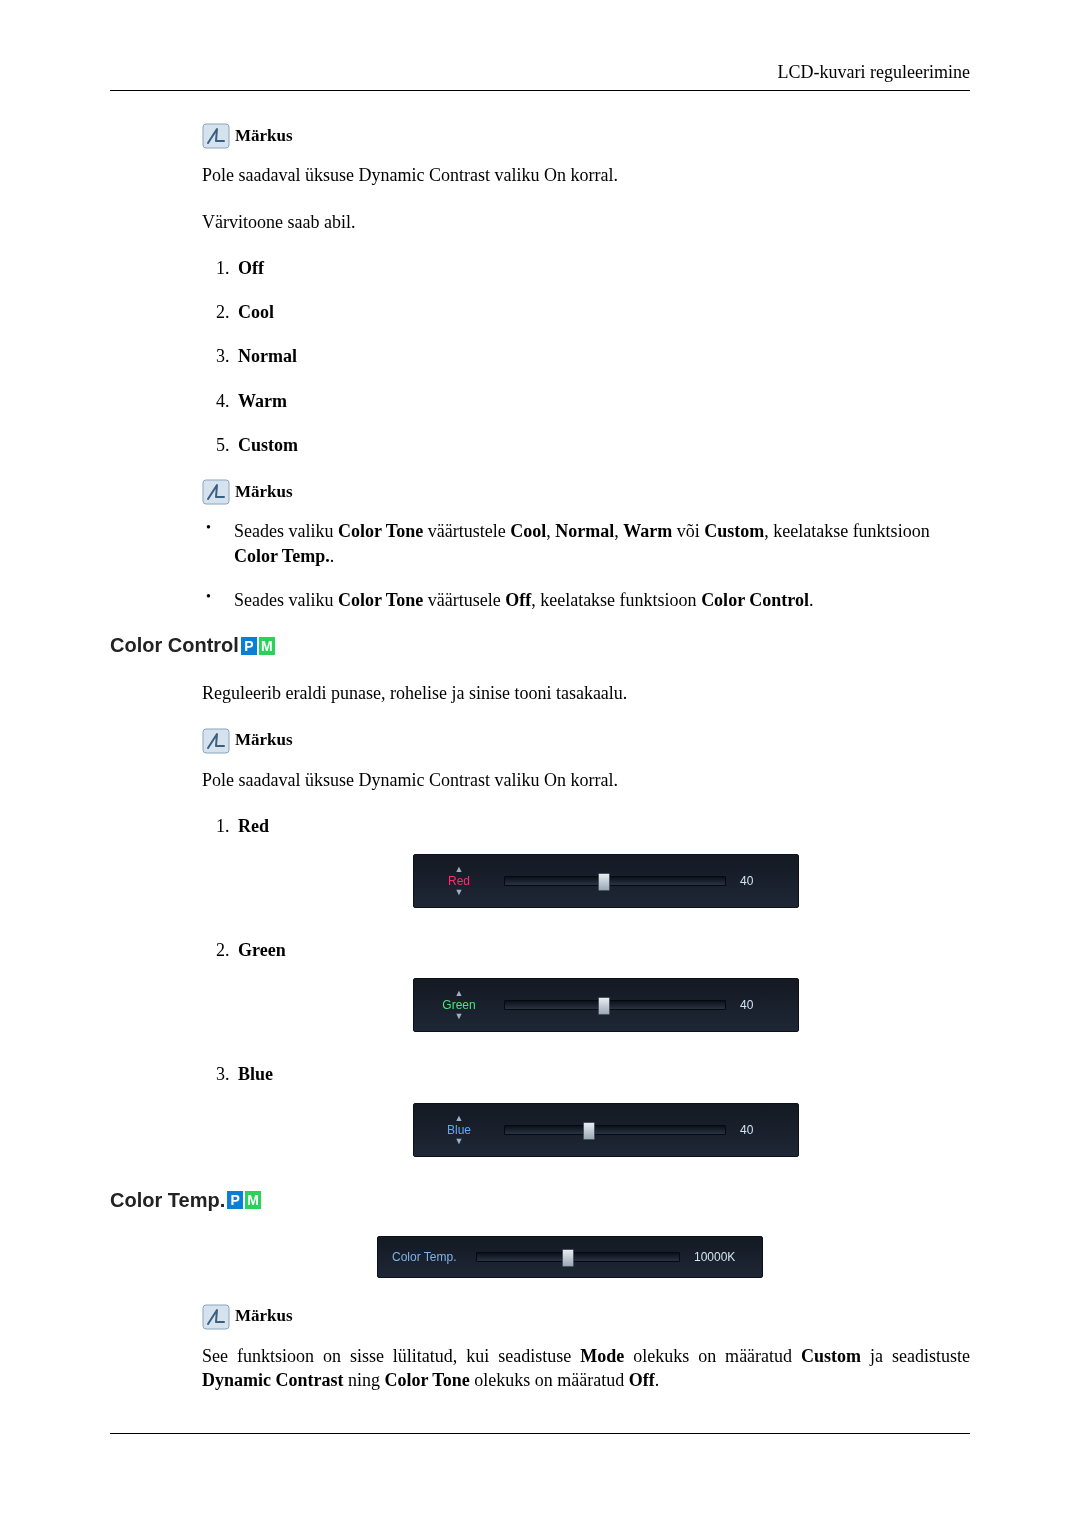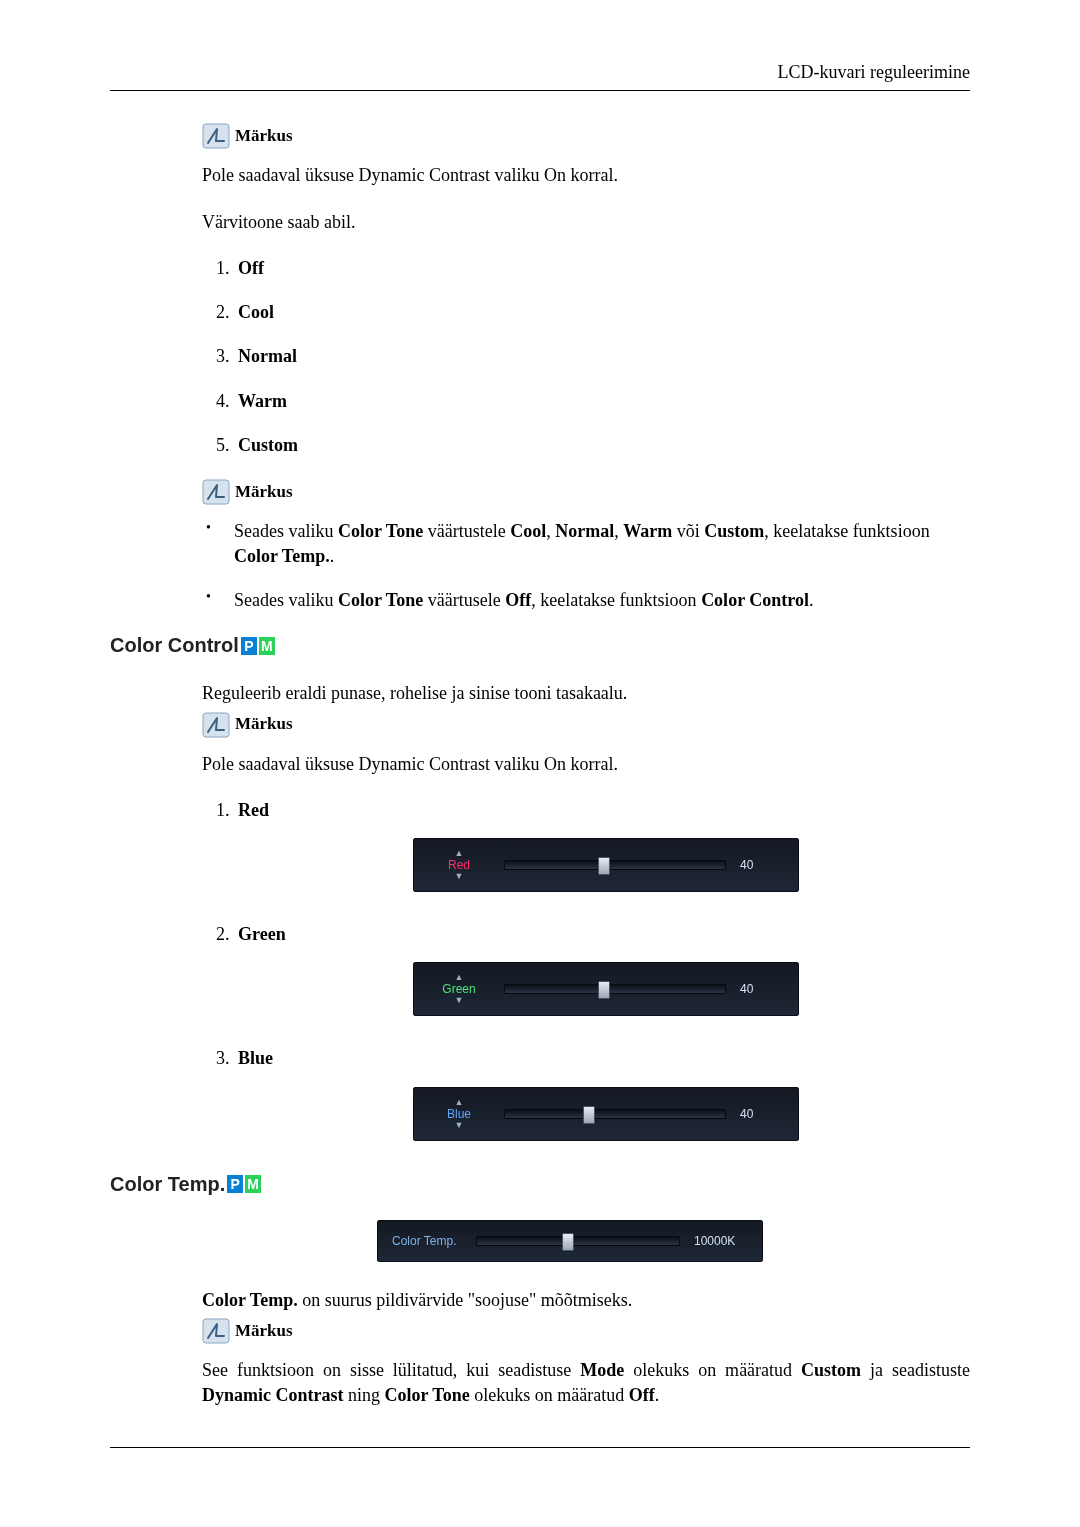--- a/index.html
+++ b/index.html
@@ -224,21 +224,21 @@
   </ul>
 </div>
 
 <div class="section-heading">
   <span>Color Control</span>
   <span class="tag tag-p">P</span>
   <span class="tag tag-m">M</span>
 </div>
 
 <div class="content-indent">
-  <p class="plain-p" style="margin-bottom:6px;">
+  <p class="plain-p" style="margin-bottom:22px;">
     <span>Reguleerib eraldi punase, rohelise ja sinise tooni tasakaalu.</span>
   </p>
   <div class="note-line">
     <svg class="note-icon" viewBox="0 0 28 26">
       <rect x="1" y="1" width="26" height="24" rx="3" fill="#d6e3ef" stroke="#8aa6c0"></rect>
       <path d="M6 20 L15 6 L14 18 L22 18" stroke="#3a5f80" stroke-width="2" fill="none" stroke-linecap="round" stroke-linejoin="round"></path>
     </svg>
     <span class="label">Märkus</span>
   </div>
   <p class="plain-p">
@@ -317,23 +317,20 @@
       </div>
       <div class="slider-track">
         <div class="slider-groove">
             <div class="slider-thumb" style="left:45%"></div>
           </div>
       </div>
       <div class="slider-value" style="width:54px;">10000K</div>
     </div>
   </div>
 
-  <p class="plain-p" style="margin-bottom:6px;">
-    <span class="b">Color Temp.</span><span> on suurus pildivärvide "soojuse" mõõtmiseks.</span>
-  </p>
   <div class="note-line">
     <svg class="note-icon" viewBox="0 0 28 26">
       <rect x="1" y="1" width="26" height="24" rx="3" fill="#d6e3ef" stroke="#8aa6c0"></rect>
       <path d="M6 20 L15 6 L14 18 L22 18" stroke="#3a5f80" stroke-width="2" fill="none" stroke-linecap="round" stroke-linejoin="round"></path>
     </svg>
     <span class="label">Märkus</span>
   </div>
   <p class="plain-p" style="text-align:justify; margin-bottom:16px;">
     <span>See funktsioon on sisse lülitatud, kui seadistuse </span><span class="b">Mode</span><span> olekuks on määratud </span><span class="b">Custom</span><span> ja seadistuste </span><span class="b">Dynamic Contrast</span><span> ning </span><span class="b">Color Tone</span><span> olekuks on määratud </span><span class="b">Off</span><span>.</span>
   </p>

